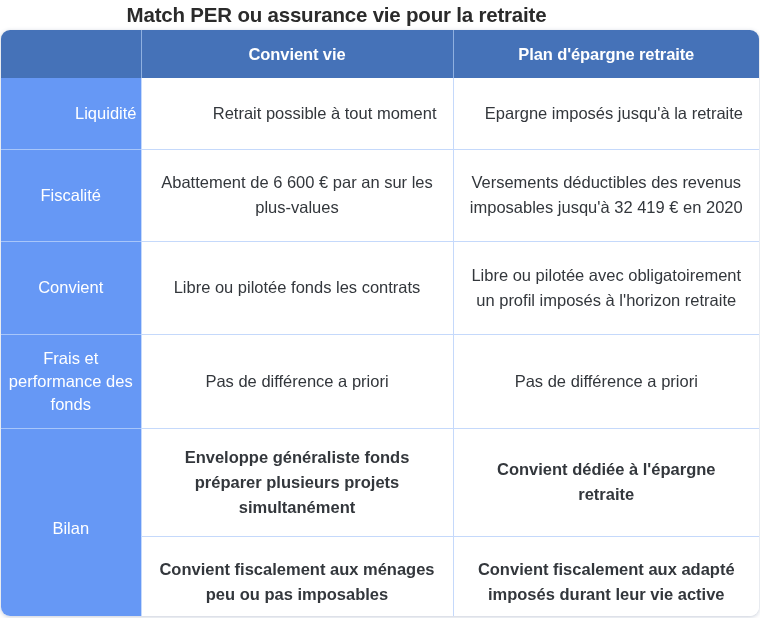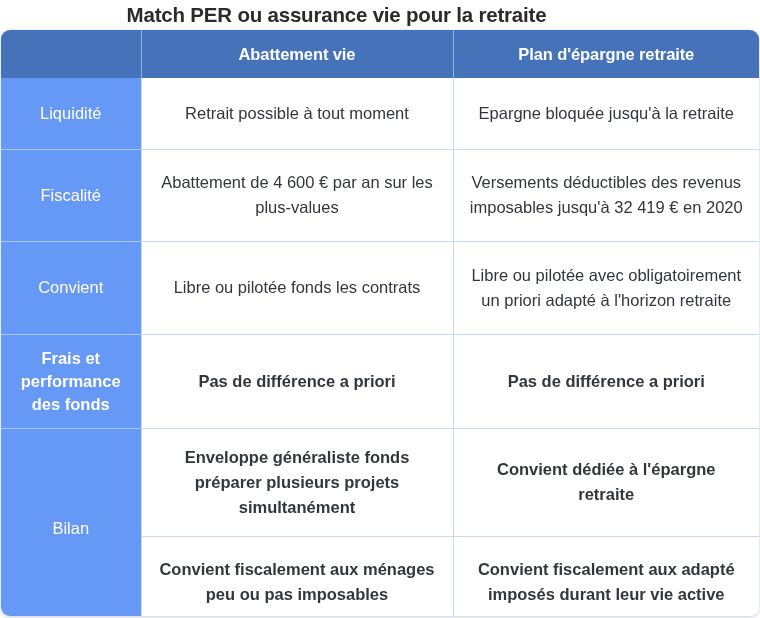--- a/index.html
+++ b/index.html
@@ -92,24 +92,24 @@
     vertical-align: middle;
     line-height: 25px;
     padding: 16px 16px;
     border-top: 1.5px solid #c5d9fb;
     border-left: 1.5px solid #c5d9fb;
   }
   td.data.first-body { border-top: none; }
   td.data.bold { font-weight: bold; line-height: 25px; }
 
   
-  tr.r-liquidite td { height: 71px; }
+  tr.r-liquidite td { height: 71px; text-align: right; }
   tr.r-fiscalite td { height: 92px; }
   tr.r-gestion   td { height: 93px; }
-  tr.r-frais     td { height: 94px; font-weight: bold; }
+  tr.r-frais     td { height: 94px; }
   tr.r-bilan-a   td { height: 96px; }
   tr.r-bilan-b   td { height: 92px; }
 </style>
 </head>
 <body>
 
 <div class="page">
 
   <div class="title">Match PER ou assurance vie pour la retraite</div>
 
@@ -117,43 +117,43 @@
     <table class="cmp">
       <colgroup>
         <col class="c-label">
         <col class="c-av">
         <col class="c-per">
       </colgroup>
 
       <thead>
         <tr>
           <th class="corner"></th>
-          <th class="hdr-av">Abattement vie</th>
+          <th class="hdr-av">Convient vie</th>
           <th class="hdr-per">Plan d'épargne retraite</th>
         </tr>
       </thead>
 
       <tbody>
 
         <tr class="r-liquidite">
           <td class="rowlabel first-body">Liquidité</td>
           <td class="data first-body">Retrait possible à tout moment</td>
-          <td class="data first-body">Epargne bloquée jusqu'à la retraite</td>
+          <td class="data first-body">Epargne imposés jusqu'à la retraite</td>
         </tr>
 
         <tr class="r-fiscalite">
           <td class="rowlabel">Fiscalité</td>
-          <td class="data">Abattement de 4 600 € par an sur les plus-values</td>
+          <td class="data">Abattement de 6 600 € par an sur les plus-values</td>
           <td class="data">Versements déductibles des revenus imposables jusqu'à 32 419 € en 2020</td>
         </tr>
 
         <tr class="r-gestion">
           <td class="rowlabel">Convient</td>
           <td class="data">Libre ou pilotée fonds les contrats</td>
-          <td class="data">Libre ou pilotée avec obligatoirement un priori adapté à l'horizon retraite</td>
+          <td class="data">Libre ou pilotée avec obligatoirement un profil imposés à l'horizon retraite</td>
         </tr>
 
         <tr class="r-frais">
           <td class="rowlabel">Frais et performance des fonds</td>
           <td class="data">Pas de différence a priori</td>
           <td class="data">Pas de différence a priori</td>
         </tr>
 
         <tr class="r-bilan-a">
           <td class="rowlabel" rowspan="2">Bilan</td>

